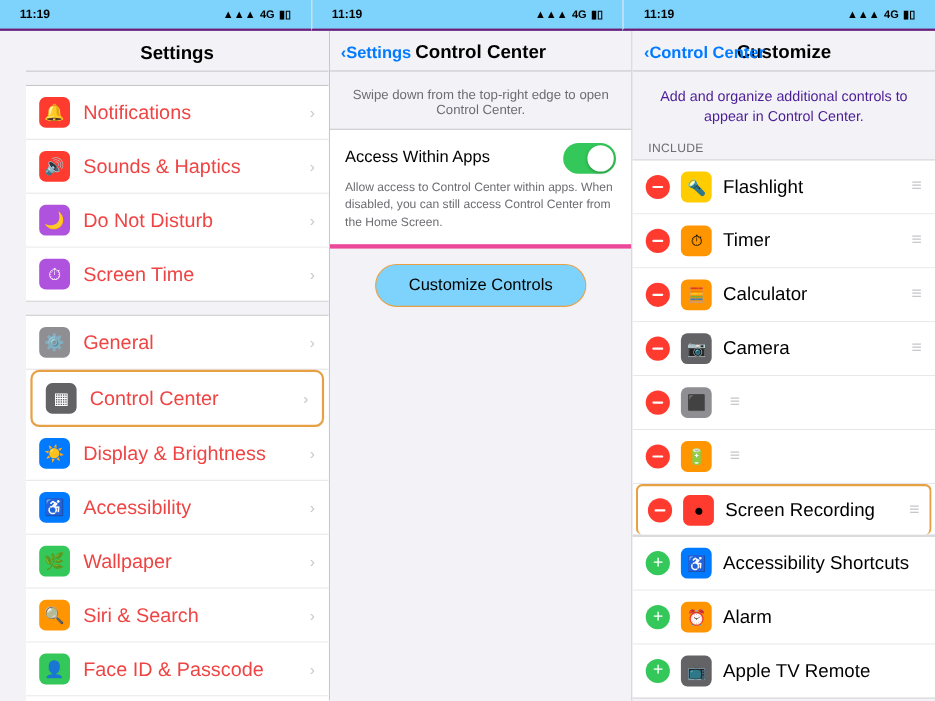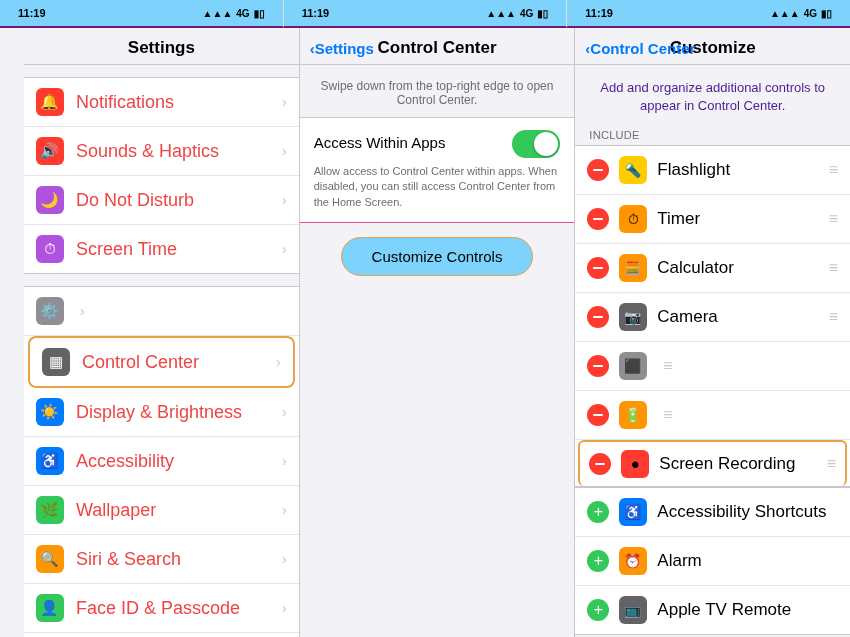--- a/index.html
+++ b/index.html
@@ -149,21 +149,21 @@
     .panel2-hint {
       font-size: 12px;
       color: #6d6d72;
       text-align: center;
       padding: 14px 20px 10px;
     }
 
     .access-row {
       background: #fff;
       border-top: 1px solid #c8c8cc;
-      border-bottom: 1px solid #ec4899;
+      border-bottom: 4px solid #ec4899;
       padding: 12px 14px;
     }
 
     .access-title {
       font-size: 15px;
       font-weight: 400;
       margin-bottom: 4px;
     }
 
     .access-row-inner {
@@ -397,20 +397,21 @@
       <div class="settings-item">
         <div class="item-icon bg-purple icon-color">⏱</div>
         <span class="item-label">Screen Time</span>
         <span class="item-chevron">›</span>
       </div>
     </div>
 
     <div class="settings-group">
       <div class="settings-item">
         <div class="item-icon bg-gray icon-color">⚙️</div>
+        <span class="item-label">General</span>
         <span class="item-chevron">›</span>
       </div>
       <div class="settings-item highlighted-item">
         <div class="item-icon bg-gray icon-color" style="background:#636366;">▦</div>
         <span class="item-label">Control Center</span>
         <span class="item-chevron">›</span>
       </div>
       <div class="settings-item">
         <div class="item-icon bg-blue icon-color">☀️</div>
         <span class="item-label">Display &amp; Brightness</span>

